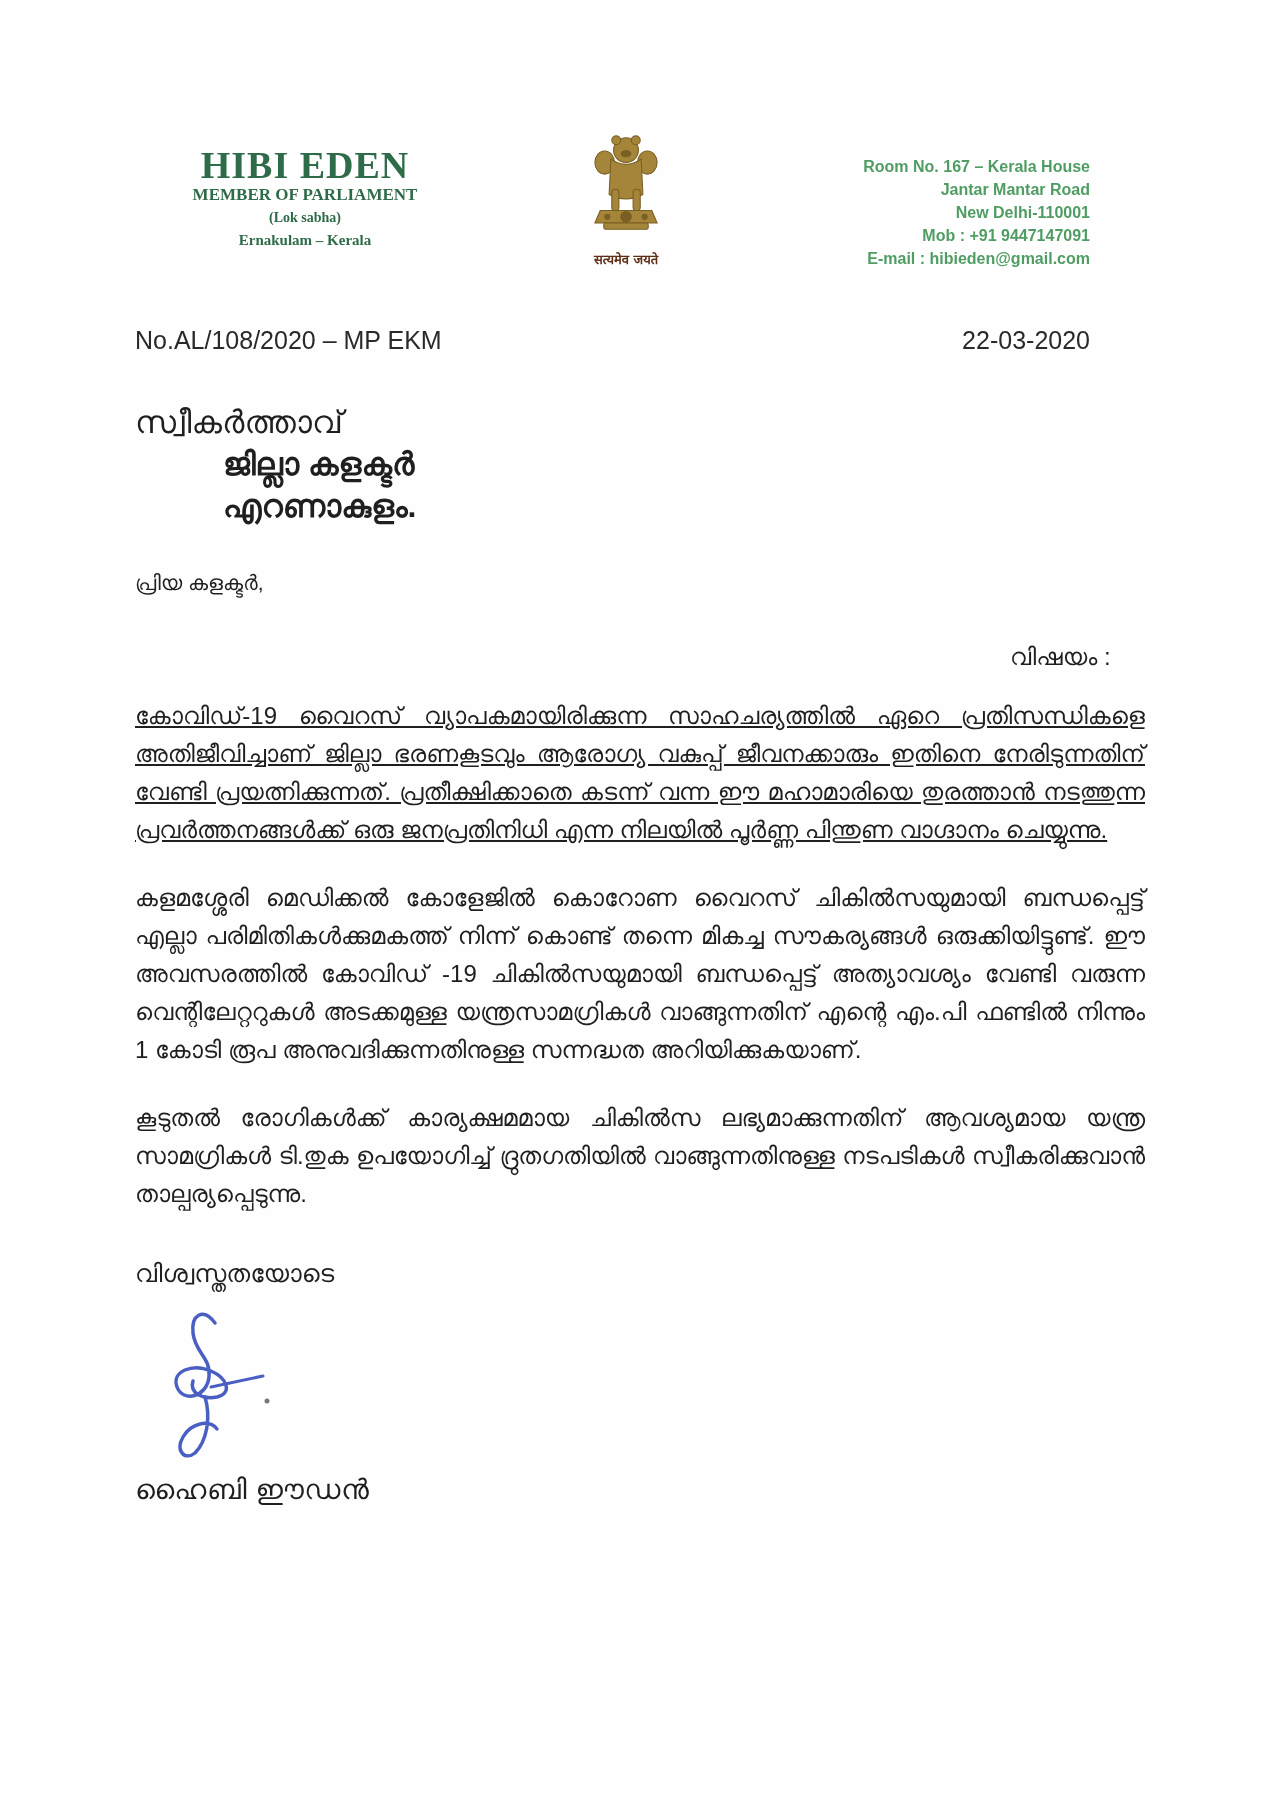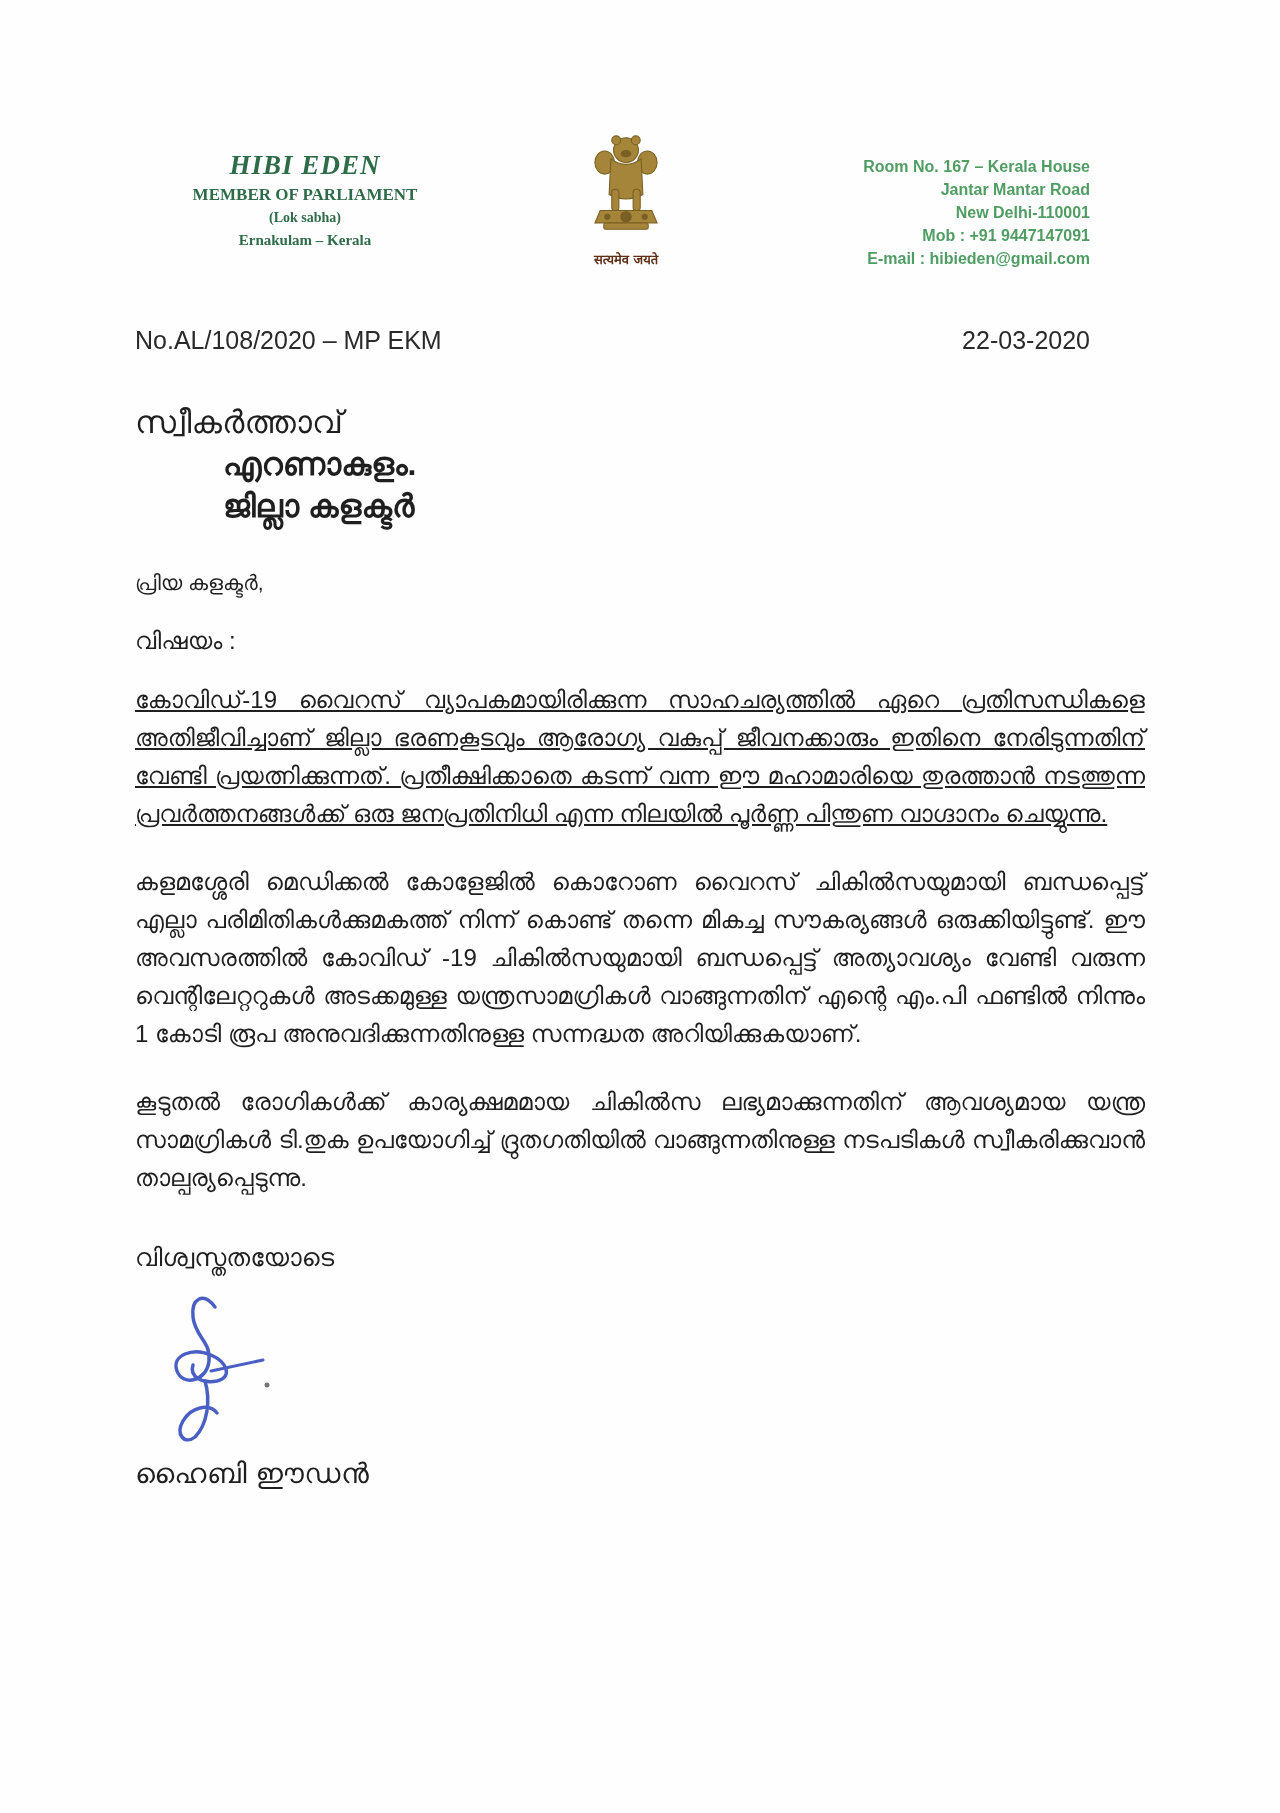--- a/index.html
+++ b/index.html
@@ -22,21 +22,21 @@
     color:var(--ink);
     overflow:hidden;
   }
   
   .letterhead{position:absolute;top:0;left:0;width:1280px;height:300px;}
   .lh-left{
     position:absolute;left:170px;top:148px;width:270px;
     text-align:center;color:var(--accent_green);
     font-family:"Liberation Serif","DejaVu Serif",serif;
   }
-  .lh-name{font-size:27px;font-weight:bold;letter-spacing:1px;line-height:34px;font-style:italic;}
+  .lh-name{font-size:38px;font-weight:bold;letter-spacing:1px;line-height:34px;}
   .lh-title{font-size:17px;font-weight:bold;margin-top:3px;line-height:20px;}
   .lh-house{font-size:14px;font-weight:bold;margin-top:4px;line-height:17px;}
   .lh-constituency{font-size:15px;font-weight:bold;margin-top:5px;line-height:18px;}
   .lh-emblem{position:absolute;left:583px;top:122px;width:86px;text-align:center;}
   .lh-motto{
     margin-top:2px;font-size:13px;font-weight:bold;color:var(--motto_maroon);
     font-family:"DejaVu Sans",sans-serif;white-space:nowrap;
   }
   .lh-right{
     position:absolute;right:190px;top:155px;width:420px;
@@ -46,21 +46,21 @@
   
   .content{position:absolute;top:0;left:135px;width:1010px;}
   .ref-row{
     margin-top:326px;display:flex;justify-content:space-between;
     font-size:25px;color:#2a2a2a;
   }
   .ref-date{padding-right:55px;}
   .recipient{margin-top:46px;font-size:32px;line-height:42px;}
   .recipient-bold{font-weight:bold;padding-left:88px;}
   .salutation{margin-top:44px;font-size:21px;}
-  .subject{margin-top:32px;display:flex;font-size:24px;}
+  .subject{margin-top:48px;display:flex;font-size:24px;justify-content:flex-end;}
   .subject-label{width:135px;flex:none;}
   .subject-text{
     width:712px;font-weight:bold;text-align:justify;line-height:44px;
     margin-top:-9px;
   }
   .para{
     margin-top:30px;font-size:24px;line-height:38px;text-align:justify;
     width:1010px;
   }
   .para.first{margin-top:26px;text-decoration:underline;}
@@ -123,22 +123,22 @@
 
   <div class="content">
 
     <div class="ref-row">
       <span class="ref-number">No.AL/108/2020 – MP EKM</span>
       <span class="ref-date">22-03-2020</span>
     </div>
 
     <div class="recipient">
       <div>സ്വീകർത്താവ്</div>
+      <div class="recipient-bold">ജില്ലാ കളക്ടർ</div>
       <div class="recipient-bold">എറണാകുളം.</div>
-      <div class="recipient-bold">ജില്ലാ കളക്ടർ</div>
     </div>
 
     <div class="salutation">പ്രിയ കളക്ടർ,</div>
 
     <div class="subject">
       <div class="subject-label">വിഷയം :</div>
     </div>
 
     <div class="para first">കോവിഡ്-19 വൈറസ് വ്യാപകമായിരിക്കുന്ന സാഹചര്യത്തിൽ ഏറെ പ്രതിസന്ധികളെ അതിജീവിച്ചാണ് ജില്ലാ ഭരണകൂടവും ആരോഗ്യ വകുപ്പ് ജീവനക്കാരും ഇതിനെ നേരിടുന്നതിന് വേണ്ടി പ്രയത്നിക്കുന്നത്. പ്രതീക്ഷിക്കാതെ കടന്ന് വന്ന ഈ മഹാമാരിയെ തുരത്താൻ നടത്തുന്ന പ്രവർത്തനങ്ങൾക്ക് ഒരു ജനപ്രതിനിധി എന്ന നിലയിൽ പൂർണ്ണ പിന്തുണ വാഗ്ദാനം ചെയ്യുന്നു.</div>
     <div class="para">കളമശ്ശേരി മെഡിക്കൽ കോളേജിൽ കൊറോണ വൈറസ് ചികിൽസയുമായി ബന്ധപ്പെട്ട് എല്ലാ പരിമിതികൾക്കുമകത്ത് നിന്ന് കൊണ്ട് തന്നെ മികച്ച സൗകര്യങ്ങൾ ഒരുക്കിയിട്ടുണ്ട്. ഈ അവസരത്തിൽ കോവിഡ് -19 ചികിൽസയുമായി ബന്ധപ്പെട്ട് അത്യാവശ്യം വേണ്ടി വരുന്ന വെന്റിലേറ്ററുകൾ അടക്കമുള്ള യന്ത്രസാമഗ്രികൾ വാങ്ങുന്നതിന് എന്റെ എം.പി ഫണ്ടിൽ നിന്നും 1 കോടി രൂപ അനുവദിക്കുന്നതിനുള്ള സന്നദ്ധത അറിയിക്കുകയാണ്.</div>

